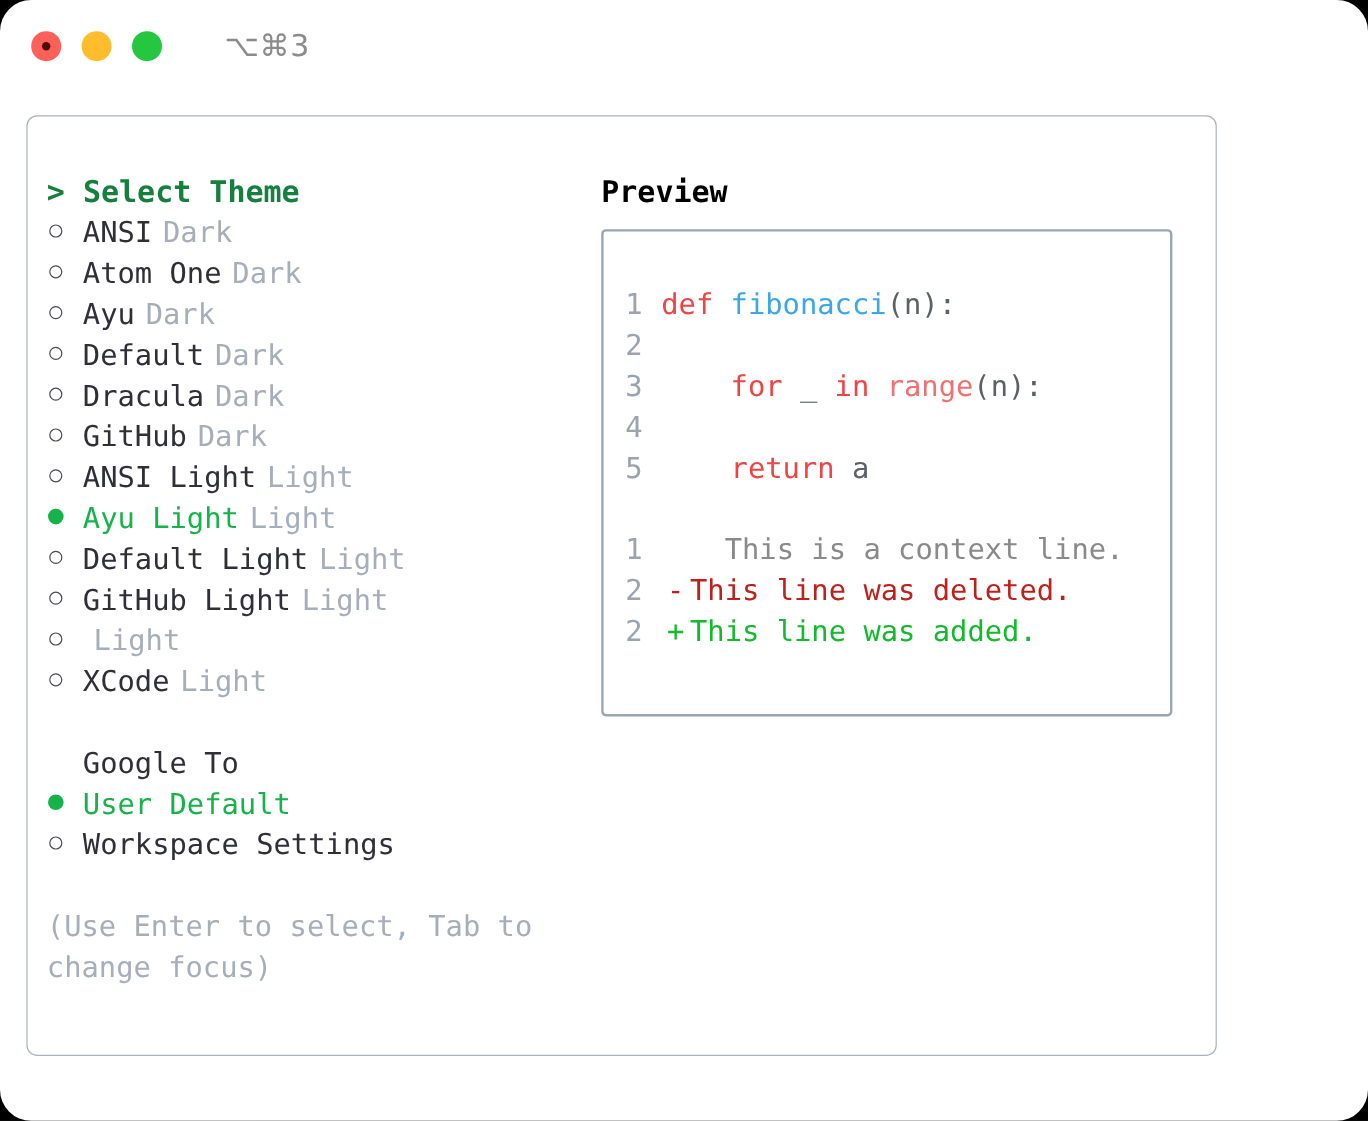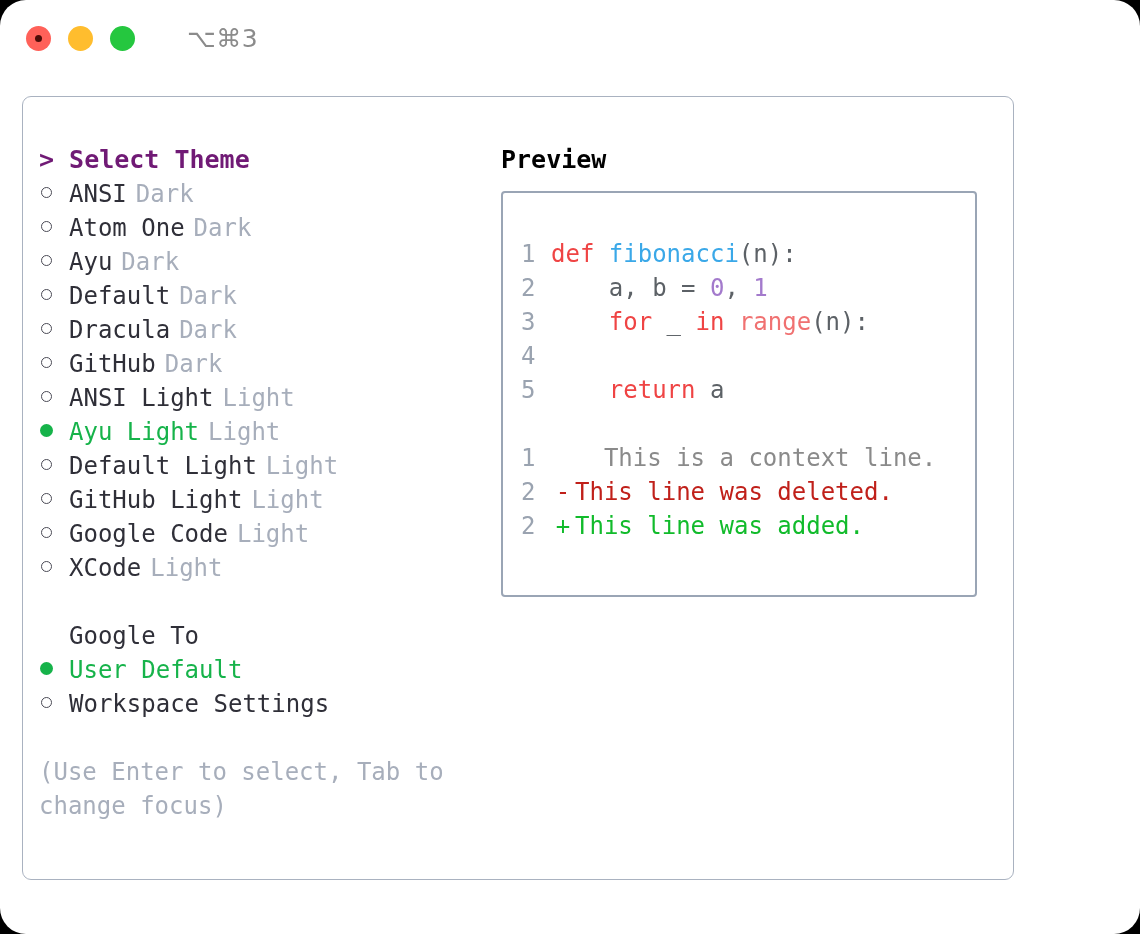--- a/index.html
+++ b/index.html
@@ -86,21 +86,21 @@
     display: flex;
     align-items: flex-start;
   }
   .col-left  { width: 462px; flex: 0 0 462px; }
   .col-right { flex: 1 1 auto; }
 
   
   .section-title {
     font-size: 25px;
     font-weight: bold;
-    color: #701a75;
+    color: #15803d;
     line-height: 34px;
     white-space: pre;
   }
   .row {
     display: flex;
     align-items: baseline;
     line-height: 34px;
     font-size: 24px;
     white-space: pre;
   }
@@ -237,41 +237,41 @@
               <div class="row"><span class="marker bullet-hollow"></span><span class="label">ANSI</span><span class="cat">Dark</span></div>
               <div class="row"><span class="marker bullet-hollow"></span><span class="label">Atom One</span><span class="cat">Dark</span></div>
               <div class="row"><span class="marker bullet-hollow"></span><span class="label">Ayu</span><span class="cat">Dark</span></div>
               <div class="row"><span class="marker bullet-hollow"></span><span class="label">Default</span><span class="cat">Dark</span></div>
               <div class="row"><span class="marker bullet-hollow"></span><span class="label">Dracula</span><span class="cat">Dark</span></div>
               <div class="row"><span class="marker bullet-hollow"></span><span class="label">GitHub</span><span class="cat">Dark</span></div>
               <div class="row"><span class="marker bullet-hollow"></span><span class="label">ANSI Light</span><span class="cat">Light</span></div>
               <div class="row selected"><span class="marker bullet-filled"></span><span class="label">Ayu Light</span><span class="cat">Light</span></div>
               <div class="row"><span class="marker bullet-hollow"></span><span class="label">Default Light</span><span class="cat">Light</span></div>
               <div class="row"><span class="marker bullet-hollow"></span><span class="label">GitHub Light</span><span class="cat">Light</span></div>
-              <div class="row"><span class="marker bullet-hollow"></span><span class="label">Google Code</span><span class="cat">Light</span></div>
+              <div class="row"><span class="marker bullet-hollow"></span><span class="cat">Light</span></div>
               <div class="row"><span class="marker bullet-hollow"></span><span class="label">XCode</span><span class="cat">Light</span></div>
             </div>
 
           <div class="gap-block"></div>
 
           <div class="subsection-title">Google To</div>
           <div id="apply-list">
               <div class="row selected"><span class="marker bullet-filled"></span><span class="label">User Default</span></div>
               <div class="row"><span class="marker bullet-hollow"></span><span class="label">Workspace Settings</span></div>
             </div>
 
           <div class="hint">(Use Enter to select, Tab to change focus)</div>
         </div>
 
         <div class="col-right">
           <div class="preview-title">Preview</div>
           <div class="code-box">
             <div id="code-lines">
                 <div class="code-line"><span class="lineno">1</span><span class="code-body"><span class="tok-kw">def</span><span class="tok-var"> </span><span class="tok-fn">fibonacci</span><span class="tok-punc">(n):</span></span></div>
-                <div class="code-line"><span class="lineno">2</span><span class="code-body"><span class="tok-var">    a, b = </span><span class="tok-num">0</span><span class="tok-punc">, </span><span class="tok-num">1</span></span></div>
+                <div class="code-line"><span class="lineno">2</span></div>
                 <div class="code-line"><span class="lineno">3</span><span class="code-body"><span class="tok-var">    </span><span class="tok-kw">for</span><span class="tok-var"> _ </span><span class="tok-kw">in</span><span class="tok-var"> </span><span class="tok-bi">range</span><span class="tok-punc">(n):</span></span></div>
                 <div class="code-line"><span class="lineno">4</span></div>
                 <div class="code-line"><span class="lineno">5</span><span class="code-body"><span class="tok-var">    </span><span class="tok-kw">return</span><span class="tok-var"> a</span></span></div>
               </div>
             <div class="blank-line"></div>
             <div id="diff-lines">
                 <div class="code-line"><span class="lineno">1</span><span class="diffmark diff-ctx"></span><span class="code-body diff-ctx">  This is a context line.</span></div>
                 <div class="code-line"><span class="lineno">2</span><span class="diffmark diff-del">-</span><span class="code-body diff-del">This line was deleted.</span></div>
                 <div class="code-line"><span class="lineno">2</span><span class="diffmark diff-add">+</span><span class="code-body diff-add">This line was added.</span></div>
               </div>

